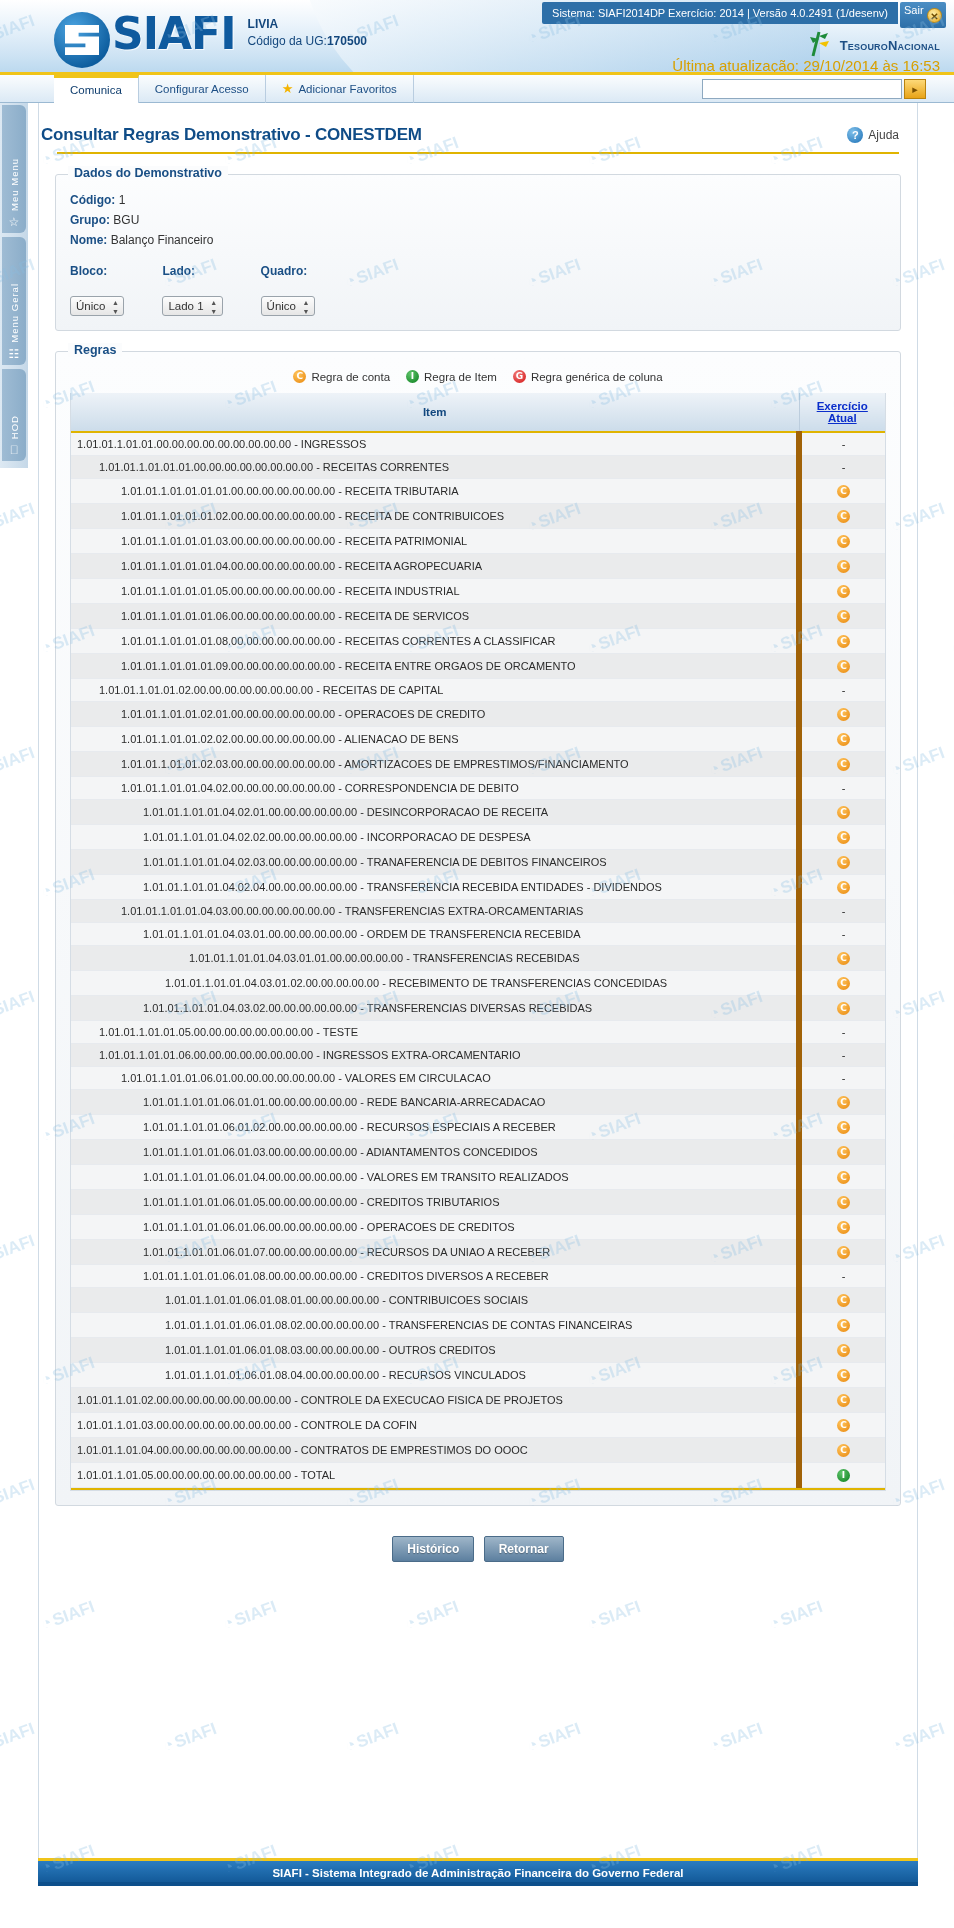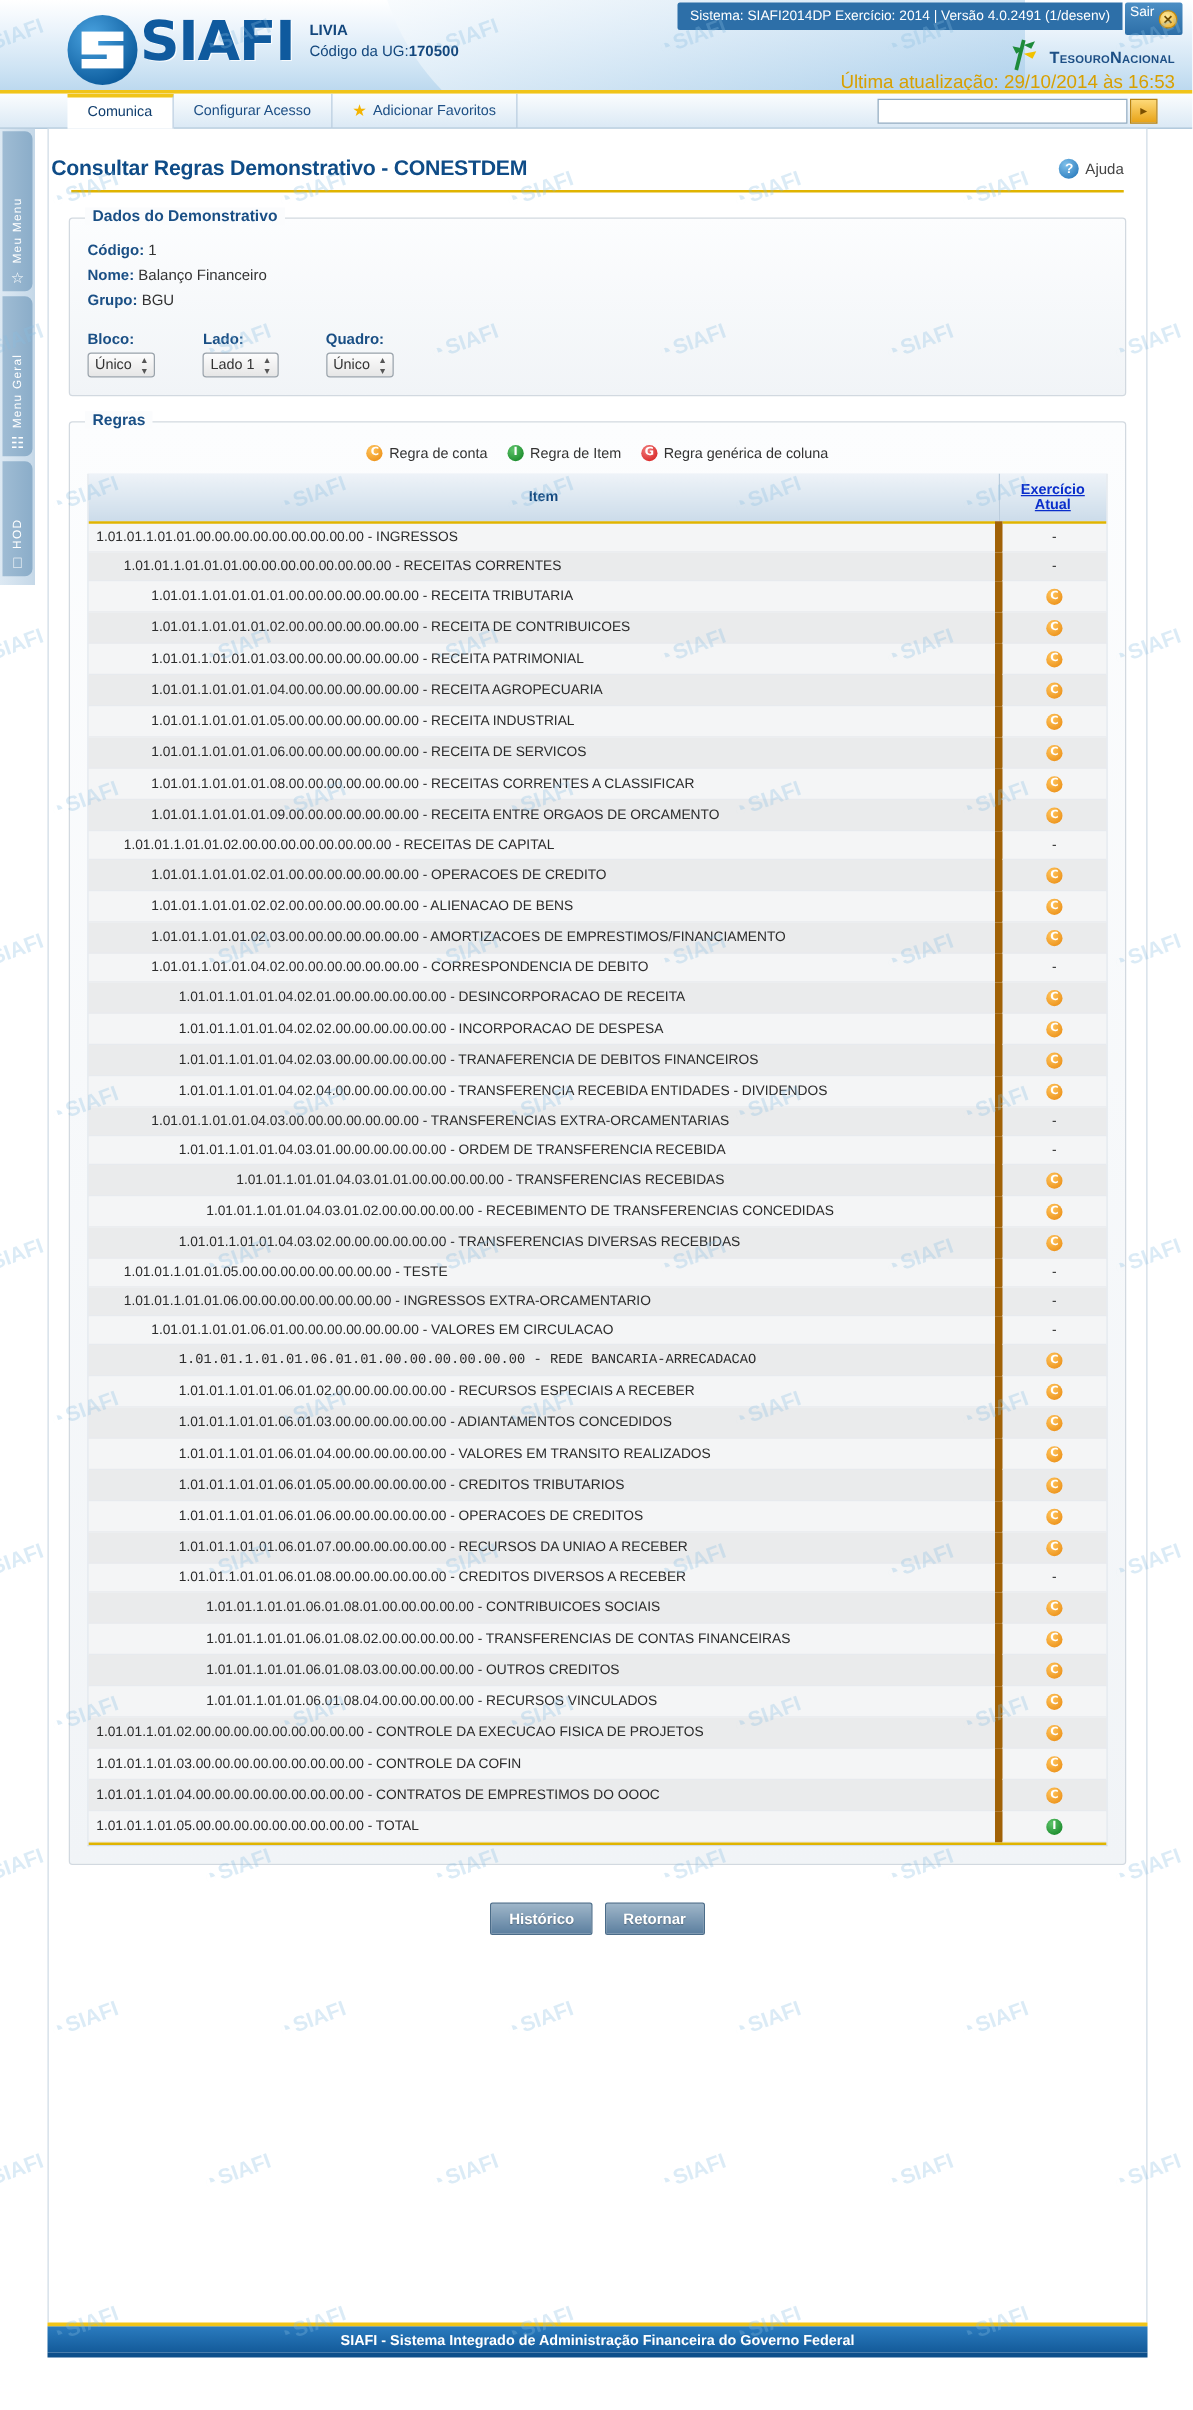--- a/index.html
+++ b/index.html
@@ -153,21 +153,21 @@
     position:relative;padding:16px 14px 14px 14px;
   }
   .fs-legend{
     position:absolute;top:-9px;left:12px;background:#fbfcfd;padding:0 6px;
     font-size:12.5px;font-weight:bold;color:#1a4f85;
   }
   .kv{font-size:12px;line-height:1.65;color:#333;}
   .kv b{color:#1a4f85;}
 
   .selrow{display:flex;gap:38px;margin-top:14px;}
-  .selgrp{display:flex;flex-direction:column;}
+  .selgrp{display:flex;flex-direction:column;gap:14px;}
   .sel-label{font-size:12px;font-weight:bold;color:#1a4f85;margin-bottom:4px;}
   .sel{
     height:20px;min-width:52px;border:1px solid #9aa3ab;border-radius:3px;
     background:linear-gradient(to bottom,#fdfdfd,#e6e6e6);
     font-size:11.5px;color:#333;padding:0 18px 0 5px;line-height:18px;
     position:relative;cursor:pointer;white-space:nowrap;
   }
   .sel .spin{
     position:absolute;right:3px;top:2px;width:10px;height:16px;
     display:flex;flex-direction:column;justify-content:space-between;align-items:center;
@@ -314,26 +314,26 @@
   <div class="title-rule"></div>
 
   <div class="fs">
     <div class="fs-legend">Dados do Demonstrativo</div>
 
     <div class="kv">
       <b>Código:</b>
       <span>1</span>
     </div>
     <div class="kv">
+      <b>Grupo:</b>
+      <span>BGU</span>
+    </div>
+    <div class="kv">
       <b>Nome:</b>
       <span>Balanço Financeiro</span>
-    </div>
-    <div class="kv">
-      <b>Grupo:</b>
-      <span>BGU</span>
     </div>
 
     <div class="selrow">
       <div class="selgrp">
         <span class="sel-label">Bloco:</span>
         <div class="sel">
           <span>Único</span>
           <span class="spin">
               <i>▲</i>
               <i>▼</i>
@@ -494,21 +494,21 @@
             </tr>
             <tr class="even">
               <td class="c-item" style="padding-left: 28px;">1.01.01.1.01.01.06.00.00.00.00.00.00.00.00 - INGRESSOS EXTRA-ORCAMENTARIO</td>
               <td class="c-ex">-</td>
             </tr>
             <tr class="odd">
               <td class="c-item" style="padding-left: 50px;">1.01.01.1.01.01.06.01.00.00.00.00.00.00.00 - VALORES EM CIRCULACAO</td>
               <td class="c-ex">-</td>
             </tr>
             <tr class="even">
-              <td class="c-item" style="padding-left: 72px; font-family: Liberation Mono, monospace;">1.01.01.1.01.01.06.01.01.00.00.00.00.00.00 - REDE BANCARIA-ARRECADACAO</td>
+              <td class="c-item" style="padding-left: 72px;">1.01.01.1.01.01.06.01.01.00.00.00.00.00.00 - REDE BANCARIA-ARRECADACAO</td>
               <td class="c-ex"><span class="badge b-conta" style="display: inline-block;">C</span></td>
             </tr>
             <tr class="odd">
               <td class="c-item" style="padding-left: 72px;">1.01.01.1.01.01.06.01.02.00.00.00.00.00.00 - RECURSOS ESPECIAIS A RECEBER</td>
               <td class="c-ex"><span class="badge b-conta" style="display: inline-block;">C</span></td>
             </tr>
             <tr class="even">
               <td class="c-item" style="padding-left: 72px;">1.01.01.1.01.01.06.01.03.00.00.00.00.00.00 - ADIANTAMENTOS CONCEDIDOS</td>
               <td class="c-ex"><span class="badge b-conta" style="display: inline-block;">C</span></td>
             </tr>

